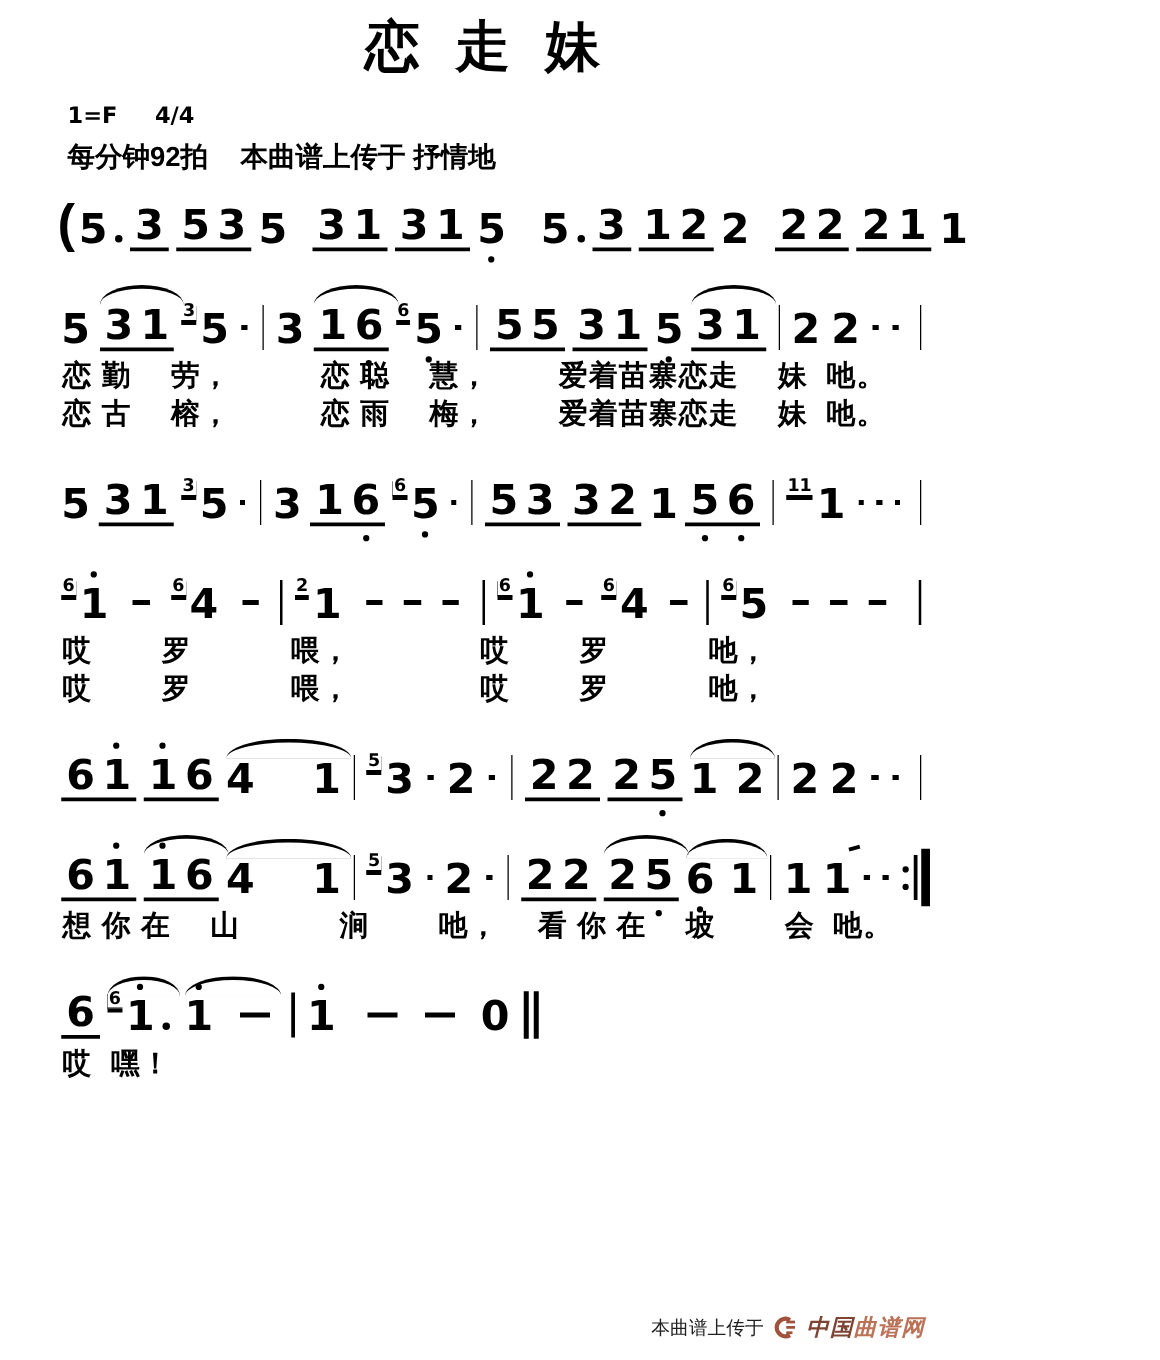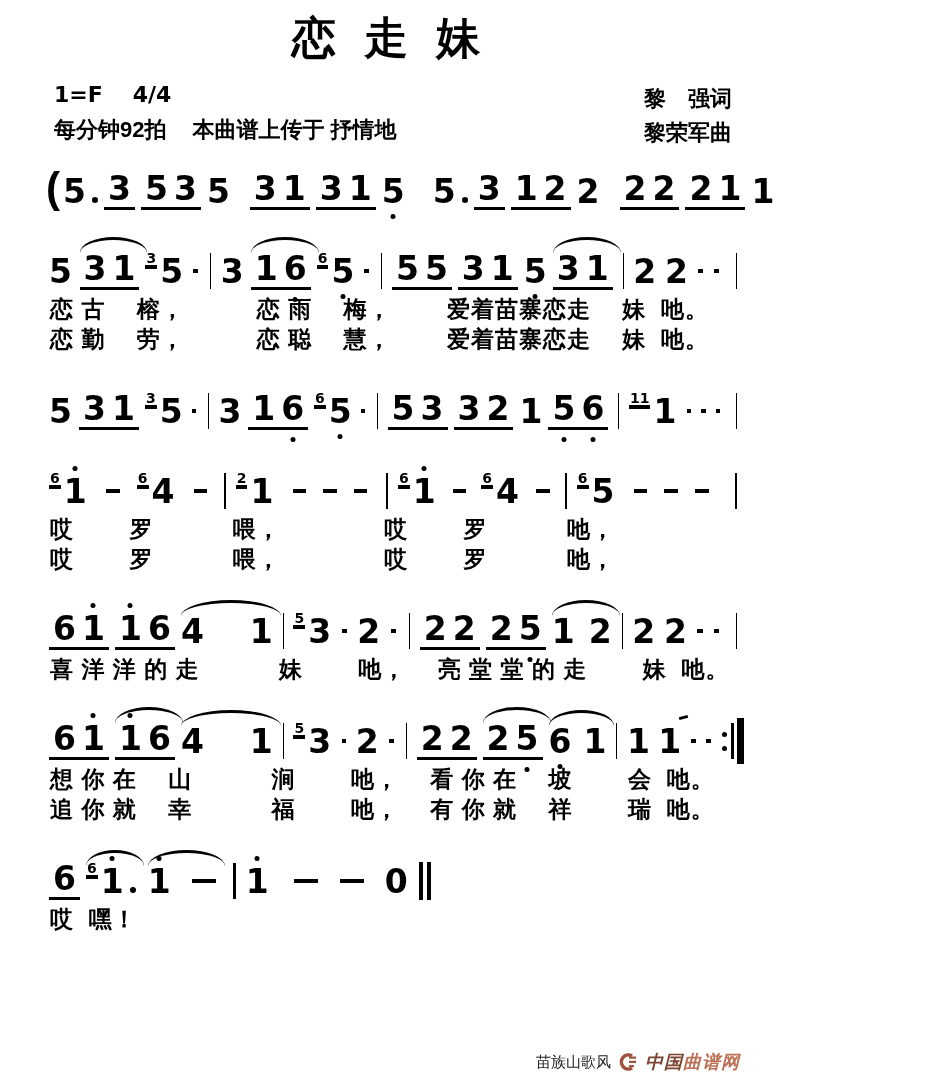--- a/index.html
+++ b/index.html
@@ -1,20 +1,20 @@
 <!DOCTYPE html>
 <html><head>
 <meta charset="utf-8">
 <style>
   html,body{margin:0;padding:0;background:#fff;}
   .page{position:relative;width:780px;height:1088px;background:#fff;color:#000;
         font-family:"Liberation Sans","DejaVu Sans",sans-serif;overflow:hidden;}
   .title{margin-top:14px;text-align:center;font-size:44px;font-weight:bold;letter-spacing:8px;line-height:1.1;}
   .hdr{display:flex;justify-content:space-between;align-items:flex-start;padding:20px 48px 0 54px;}
-  .keytime{font-family:"DejaVu Sans",sans-serif;font-size:22px;font-weight:bold;}
+  .keytime{font-family:"DejaVu Sans",sans-serif;font-size:18px;font-weight:bold;}
   .keytime .tim{margin-left:30px;}
   .temporow{margin-top:8px;font-size:22px;font-weight:bold;}
   .temporow .stl{margin-left:26px;}
   .credits{text-align:right;font-size:22px;font-weight:bold;line-height:34px;}
   
   #score{margin-top:2px;}
   .mline{display:flex;align-items:center;padding:0 36px 0 46px;height:46px;margin-top:34px;}
   .mline:first-child{margin-top:18px;}
   .nt{position:relative;display:inline-flex;align-items:center;padding:0 3px;
       font-family:"DejaVu Sans",sans-serif;font-weight:bold;font-size:33px;line-height:1;}
@@ -56,24 +56,20 @@
 
   <div class="hdr">
     <div>
       <div class="keytime">
         <span>1=F</span><span class="tim">4/4</span>
       </div>
       <div class="temporow">
         <span>每分钟92拍</span><span class="stl">本曲谱上传于 抒情地</span>
       </div>
     </div>
-    <div class="credits">
-      <div>黎　强词</div>
-      <div>黎荣军曲</div>
-    </div>
   </div>
 
   <div id="score">
       <div class="mline">
         <span class="par">(</span>
         <span class="nt">
           <span class="dg">5</span>
           <span class="ag"></span>
         </span>
         <span class="spx" style="width: 34px;"></span>
@@ -246,22 +242,22 @@
         <span class="nt">
           <span class="dg">2</span>
         </span>
         <span class="spx" style="width: 18px;"></span>
         <span class="dash"></span>
         <span class="spx" style="width: 16px;"></span>
         <span class="dash"></span>
         <span class="spx" style="width: 34px;"></span>
         <span class="barl"></span>
       </div>
+      <div class="lyr">恋 勤　 劳，　　　恋 聪　 慧，　　 爱着苗寨恋走　 妹  吔。</div>
       <div class="lyr">恋 古　 榕，　　　恋 雨　 梅，　　 爱着苗寨恋走　 妹  吔。</div>
-      <div class="lyr">恋 勤　 劳，　　　恋 聪　 慧，　　 爱着苗寨恋走　 妹  吔。</div>
       <div class="mline">
         <span class="nt">
           <span class="dg">5</span>
         </span>
         <span class="spx" style="width: 6px;"></span>
         <span class="ul">
           <span class="nt">
             <span class="dg">3</span>
           </span>
           <span class="nt">
@@ -469,21 +465,20 @@
         <span class="nt">
           <span class="dg">2</span>
         </span>
         <span class="spx" style="width: 16px;"></span>
         <span class="dash"></span>
         <span class="spx" style="width: 14px;"></span>
         <span class="dash"></span>
         <span class="spx" style="width: 30px;"></span>
         <span class="barl"></span>
       </div>
-      <div class="lyr">喜 洋 洋 的 走　　　 妹　　 吔，　 亮 堂 堂 的 走　　 妹  吔。</div>
       <div class="mline">
         <span class="ul">
           <span class="nt">
             <span class="dg">6</span>
           </span>
           <span class="nt">
             <span class="dg">1<span class="da"></span></span>
           </span>
         </span>
         <span class="sl">
@@ -563,21 +558,20 @@
         <span class="rep">
           <span class="rdots">
             <span class="rdot"></span>
             <span class="rdot"></span>
           </span>
           <span class="vthin"></span>
           <span class="vthick"></span>
         </span>
       </div>
       <div class="lyr">想 你 在　 山　　　 涧　　 吔，　 看 你 在　 坡　　 会  吔。</div>
-      <div class="lyr">追 你 就　 幸　　　 福　　 吔，　 有 你 就　 祥　　 瑞  吔。</div>
       <div class="mline">
         <span class="ul">
           <span class="nt">
             <span class="dg">6</span>
           </span>
         </span>
         <span class="sl">
           <span class="nt">
             <span class="gr">6</span>
             <span class="dg">1<span class="da"></span></span>
@@ -608,21 +602,21 @@
         <span class="spx" style="width: 8px;"></span>
         <span class="fin">
           <span class="fb"></span>
           <span class="fb"></span>
         </span>
       </div>
       <div class="lyr">哎  嘿！</div>
     </div>
 
   <div class="wm">
-    <span class="pre">苗族山歌风</span>
+    <span class="pre">本曲谱上传于</span>
     <svg width="20" height="20" viewBox="0 0 20 20">
       <path d="M14 4 A7 7 0 1 0 14 16" stroke="#a0523c" stroke-width="3.5" fill="none"></path>
       <rect x="11" y="4.5" width="7" height="2.2" fill="#a0523c"></rect>
       <rect x="11" y="8.8" width="7" height="2.2" fill="#a0523c"></rect>
       <rect x="11" y="13.1" width="5" height="2.2" fill="#a0523c"></rect>
     </svg>
     <span class="sitename"><span style="color: rgb(125, 68, 52);">中国</span><span style="color: rgb(187, 114, 87);">曲谱网</span></span>
   </div>
 
 </div>

